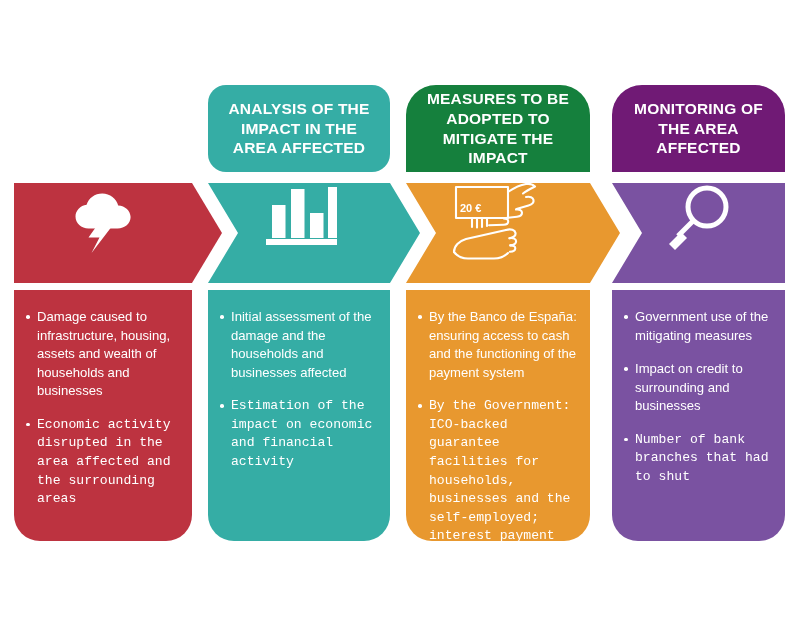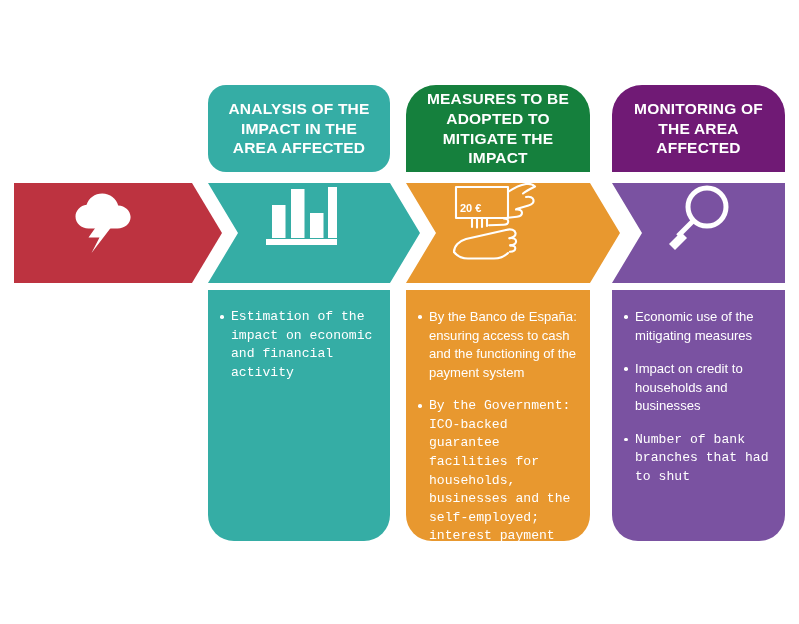--- a/index.html
+++ b/index.html
@@ -137,20 +137,26 @@
 
     <div class="icon-layer">
       <svg width="70" height="72" viewBox="0 0 70 72">
         <g fill="#ffffff">
           <path d="M20.5 45.5c-7.2 0-13-5.3-13-11.9 0-6 4.8-11 11.1-11.8 1.9-6.5 8.2-11.3 15.7-11.3 7.7 0 14.2 5.1 15.9 11.9 6.9 0.2 12.4 5.4 12.4 11.7 0 6.5-5.8 11.4-13 11.4H20.5z"></path>
           <polygon points="38.5,29 20.5,54.5 31.5,54.5 23.5,70 43,44.5 31.5,44.5"></polygon>
         </g>
       </svg>
     </div>
 
+    <div class="col-body" id="bdy-0" style="background: rgb(189, 51, 64);">
+      <ul class="bullet-list">
+        <li class="bullet-item">Damage caused to infrastructure, housing, assets and wealth of households and businesses</li>
+        <li class="bullet-item">Economic activity disrupted in the area affected and the surrounding areas</li>
+      </ul>
+    </div>
   </div>
 
   <div class="column" id="col-1">
 
     <div class="col-header" id="hdr-1" style="background: rgb(53, 173, 165); border-radius: 18px;">
       <span class="col-header-title">ANALYSIS OF THE IMPACT IN THE AREA AFFECTED</span>
     </div>
 
     <div class="col-arrow">
       <svg viewBox="0 0 212 100" preserveAspectRatio="none">
@@ -165,20 +171,21 @@
           <rect x="30" y="6" width="13.5" height="49"></rect>
           <rect x="49" y="30" width="13.5" height="25"></rect>
           <rect x="67" y="4" width="13.5" height="51"></rect>
           <rect x="5" y="56" width="72" height="6"></rect>
         </g>
       </svg>
     </div>
 
     <div class="col-body" id="bdy-1" style="background: rgb(53, 173, 165);">
       <ul class="bullet-list">
+        <li class="bullet-item">Initial assessment of the damage and the households and businesses affected</li>
         <li class="bullet-item">Estimation of the impact on economic and financial activity</li>
       </ul>
     </div>
   </div>
 
   <div class="column" id="col-2">
 
     <div class="col-header" id="hdr-2" style="background: #15803d;">
       <span class="col-header-title">MEASURES TO BE ADOPTED TO MITIGATE THE IMPACT</span>
     </div>
@@ -240,20 +247,20 @@
         <g fill="none" stroke="#ffffff">
           <circle cx="41" cy="24" r="19" stroke-width="5"></circle>
           <line x1="27.5" y1="37.5" x2="12" y2="53" stroke-width="5"></line>
         </g>
         <polygon fill="#ffffff" points="15,49 21,55 9,67 3,61"></polygon>
       </svg>
     </div>
 
     <div class="col-body" id="bdy-3" style="background: rgb(122, 82, 161);">
       <ul class="bullet-list">
-        <li class="bullet-item">Economic use of the mitigating measures</li>
-        <li class="bullet-item">Impact on credit to households and businesses</li>
+        <li class="bullet-item">Government use of the mitigating measures</li>
+        <li class="bullet-item">Impact on credit to surrounding and businesses</li>
         <li class="bullet-item">Number of bank branches that had to shut</li>
       </ul>
     </div>
   </div>
 
 </div>
 
 </body></html>

